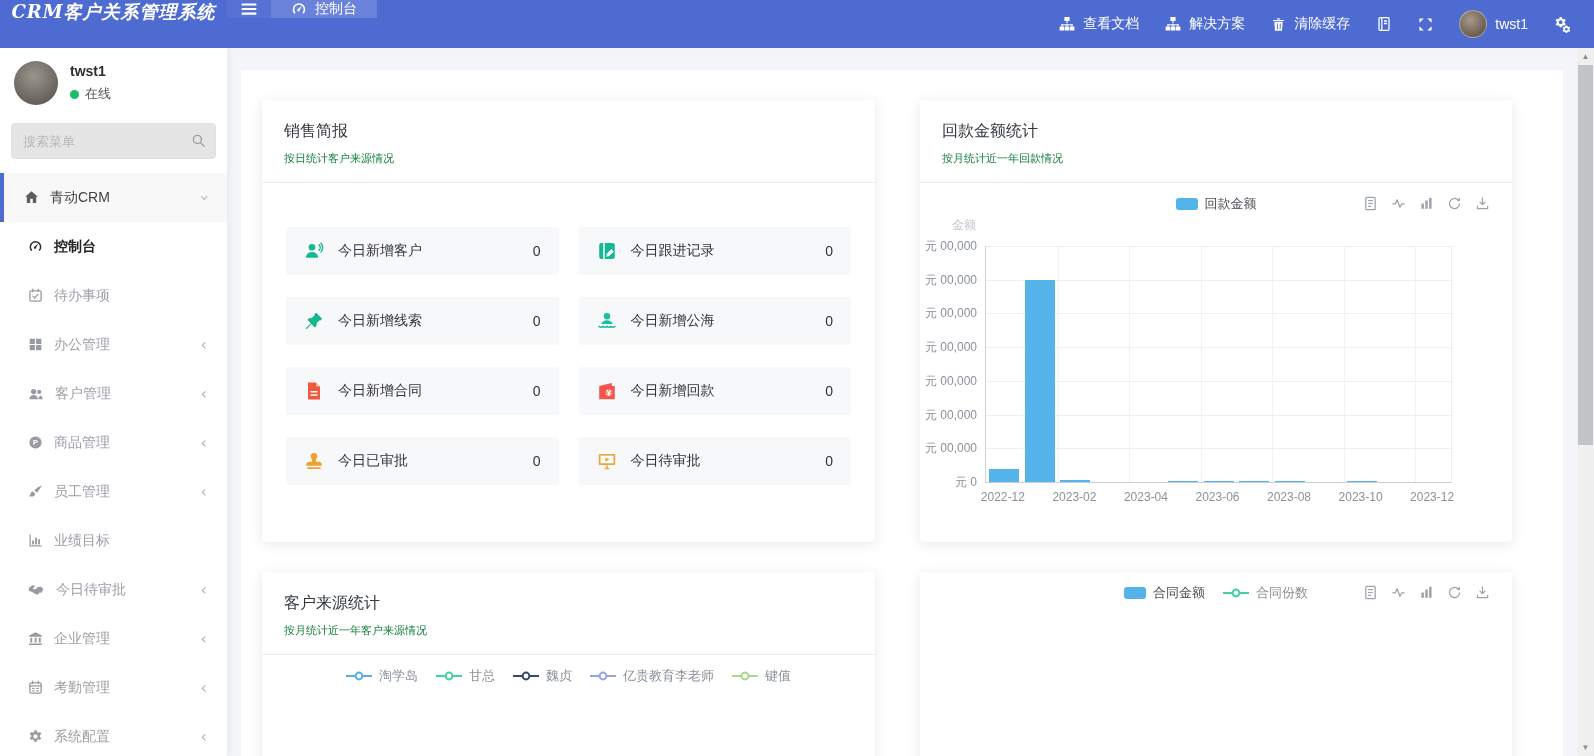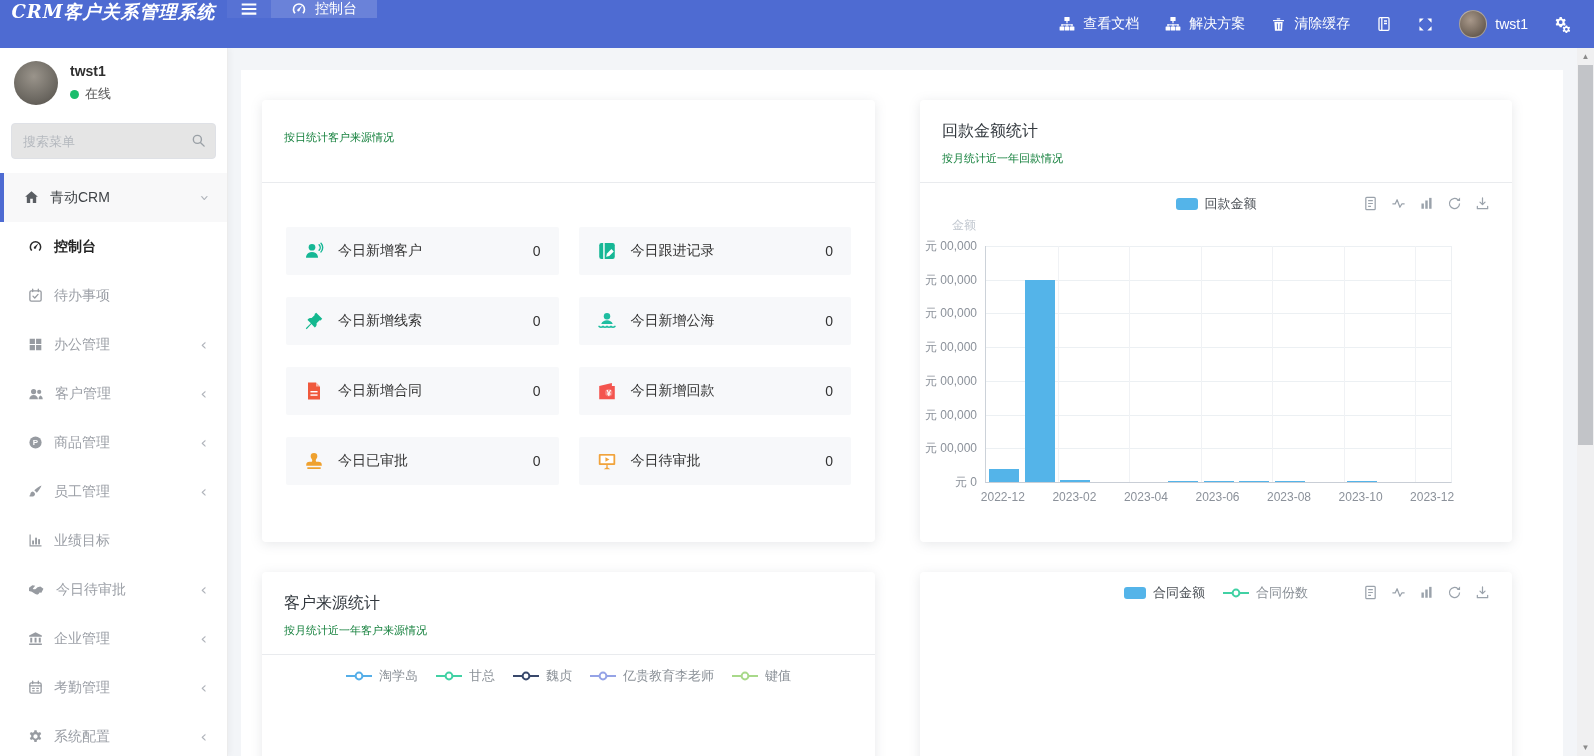--- a/index.html
+++ b/index.html
@@ -311,20 +311,21 @@
   </div>
 </div>
 
 <div class="main">
   <div class="content">
 
     <div class="cards-row">
 
       <div class="card c1">
         <div class="card-head">
+          <div class="card-title">销售简报</div>
           <div class="card-sub">按日统计客户来源情况</div>
         </div>
         <div class="stat-grid">
           <div class="stat">
             <svg class="ic" width="20" height="20" viewBox="0 0 18 18" style="color: rgb(22, 183, 149);">
                 <g fill="currentColor">
                   <circle cx="7.2" cy="5.6" r="3"></circle>
                   <path d="M1.8 15c0-3 2.4-5.1 5.4-5.1s5.4 2.1 5.4 5.1Z"></path>
                 </g>
                 <path d="M13.6 3.4a3.6 3.6 0 0 1 0 5M15.3 2a5.8 5.8 0 0 1 0 7.8" fill="none" stroke="currentColor" stroke-width="1.3" stroke-linecap="round"></path>

